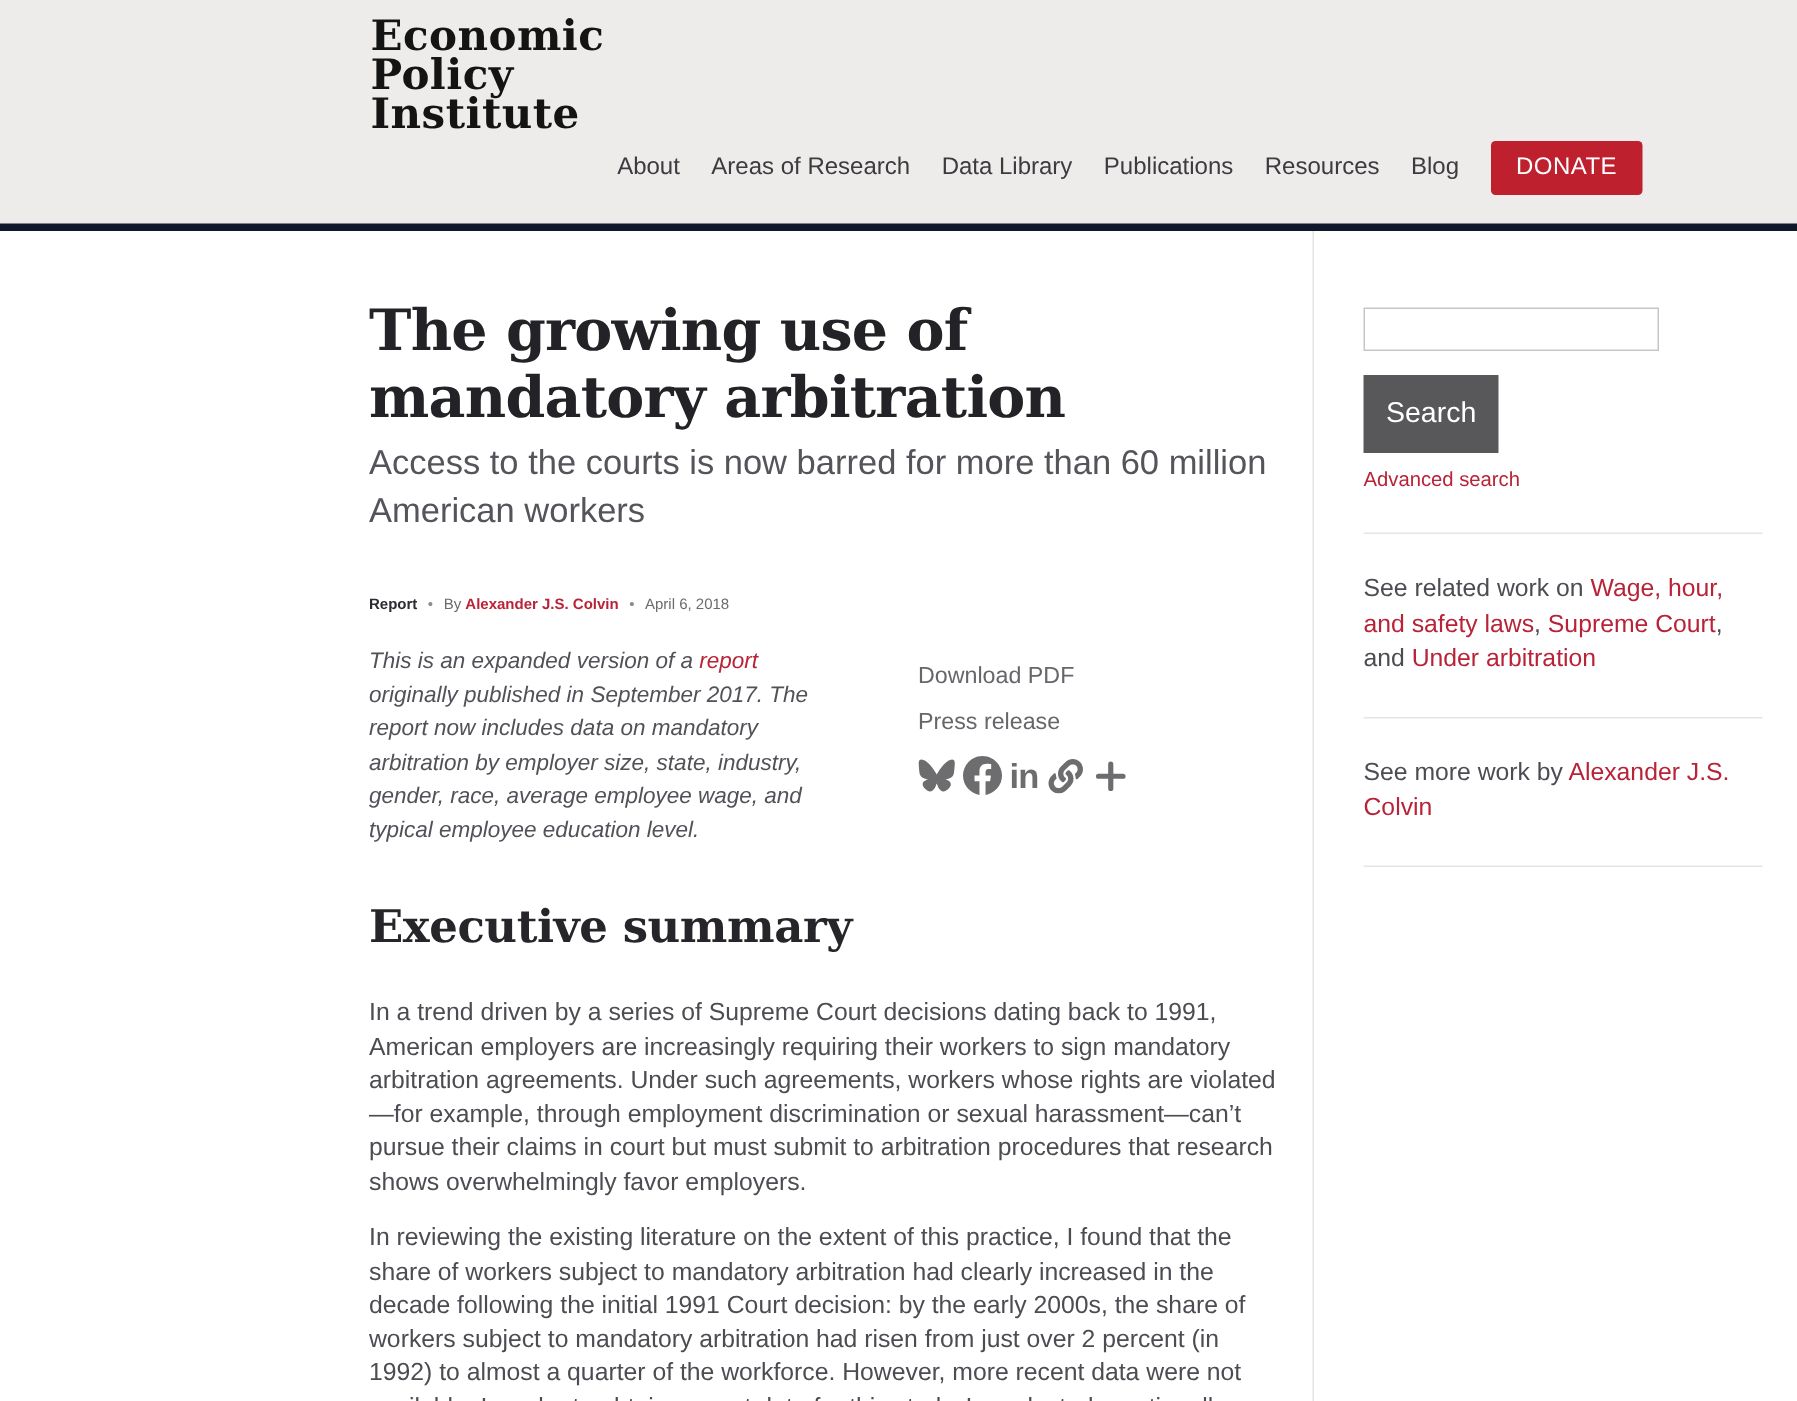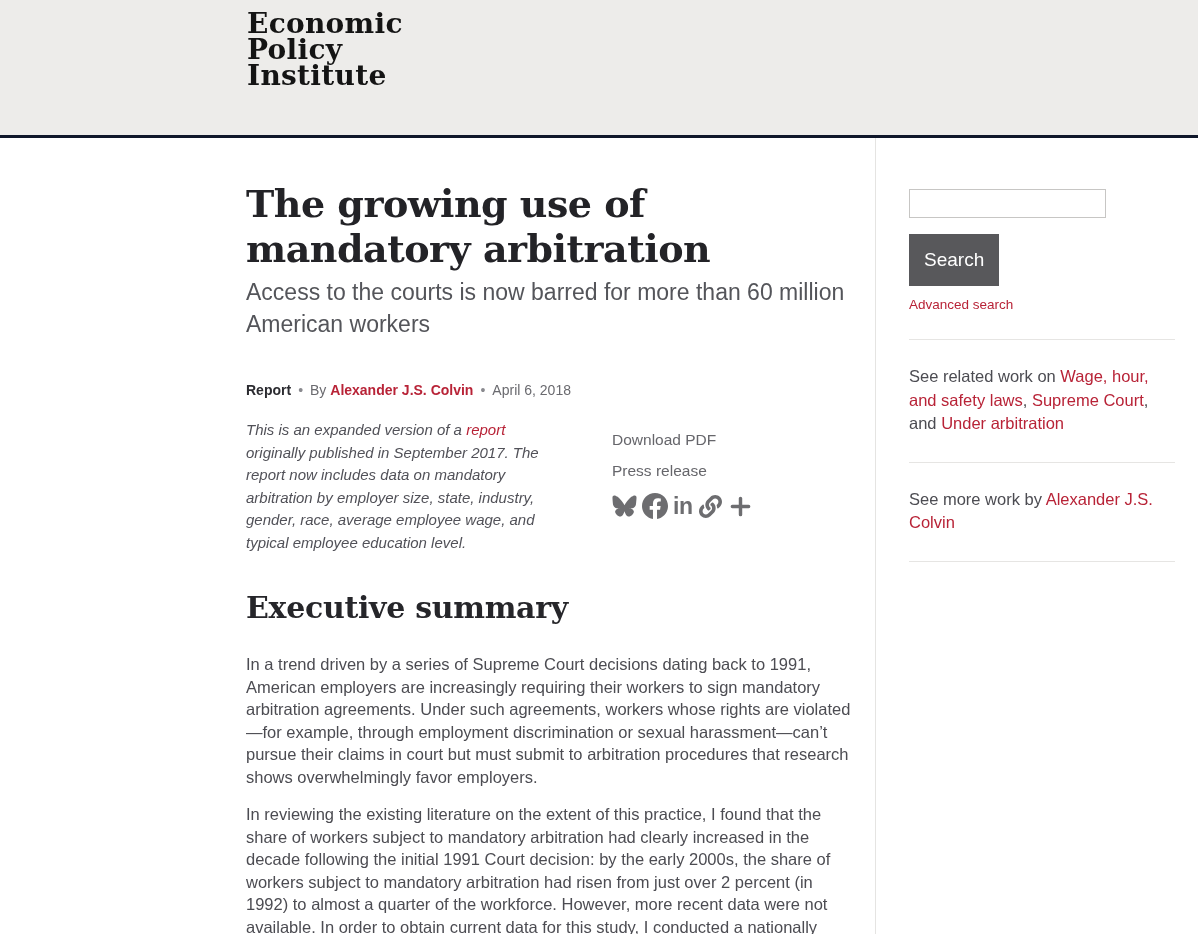--- a/index.html
+++ b/index.html
@@ -14,21 +14,21 @@
   }
   *{margin:0;padding:0;box-sizing:border-box;}
   html,body{width:1198px;}
   body{
     height:934px;overflow:hidden;background:#fff;
     font-family:"Liberation Sans",sans-serif;color:var(--body-text);
   }
   a{text-decoration:none;}
 
   
-  .header{height:138px;background:var(--header-bg);border-bottom:3px solid #0f172a;position:relative;}
+  .header{height:154px;background:var(--header-bg);border-bottom:5px solid #0f172a;position:relative;}
   .logo{
     position:absolute;left:247px;top:11px;
     font-family:"DejaVu Serif",serif;font-weight:700;
     font-size:28px;line-height:26px;color:#141414;letter-spacing:.3px;cursor:pointer;
   }
   .logo span{display:block;}
   .nav{position:absolute;right:103px;bottom:19px;display:flex;align-items:center;gap:21px;}
   .nav a.navlink{font-size:16px;color:#3c3c40;}
   .donate{
     background:var(--brand-red);color:#fff;font-size:16px;letter-spacing:.3px;
@@ -39,21 +39,21 @@
   .page{display:flex;min-height:807px;}
   .content{width:876px;border-right:1px solid #e5e4e2;padding:0 22px 40px 246px;}
   .sidebar{flex:1;padding:51px 23px 0 33px;}
 
   
   .title{
     margin-top:43px;font-family:"DejaVu Serif",serif;font-weight:700;
     font-size:38px;line-height:45px;letter-spacing:-.5px;color:#232327;max-width:610px;
   }
   .subtitle{margin-top:5px;font-weight:400;font-size:23px;line-height:32px;color:#54555a;max-width:610px;}
-  .byline{margin-top:42px;font-size:14px;color:#6a6a6f;}
+  .byline{margin-top:42px;font-size:10px;color:#6a6a6f;}
   .byline .kind{font-weight:700;color:#2b2b30;}
   .byline .dot{color:#8a8a8f;margin:0 7px;}
   .byline .author{color:var(--link-red);font-weight:700;}
 
   .note-row{display:flex;margin-top:21px;}
   .note{width:314px;font-style:italic;font-size:15px;line-height:22.5px;color:#515158;}
   .note a{color:var(--link-red);}
   .downloads{margin-left:52px;padding-top:12px;}
   .downloads a.dl{display:block;font-size:15.5px;color:var(--muted-text);margin-bottom:13px;}
   .social{display:flex;align-items:center;gap:5px;margin-top:12px;}
@@ -85,20 +85,29 @@
 </style>
 </head>
 <body>
 
 <header class="header">
   <a class="logo">
     <span>Economic</span>
     <span>Policy</span>
     <span>Institute</span>
   </a>
+  <nav class="nav">
+    <a class="navlink" href="#">About</a>
+    <a class="navlink" href="#">Areas of Research</a>
+    <a class="navlink" href="#">Data Library</a>
+    <a class="navlink" href="#">Publications</a>
+    <a class="navlink" href="#">Resources</a>
+    <a class="navlink" href="#">Blog</a>
+    <a class="donate" href="#">DONATE</a>
+  </nav>
 </header>
 
 <div class="page">
 
   <main class="content">
     <h1 class="title">The growing use of mandatory arbitration</h1>
     <h2 class="subtitle">Access to the courts is now barred for more than 60 million American workers</h2>
 
     <div class="byline">
       <span class="kind">Report</span><span class="dot">•</span><span>By</span>

